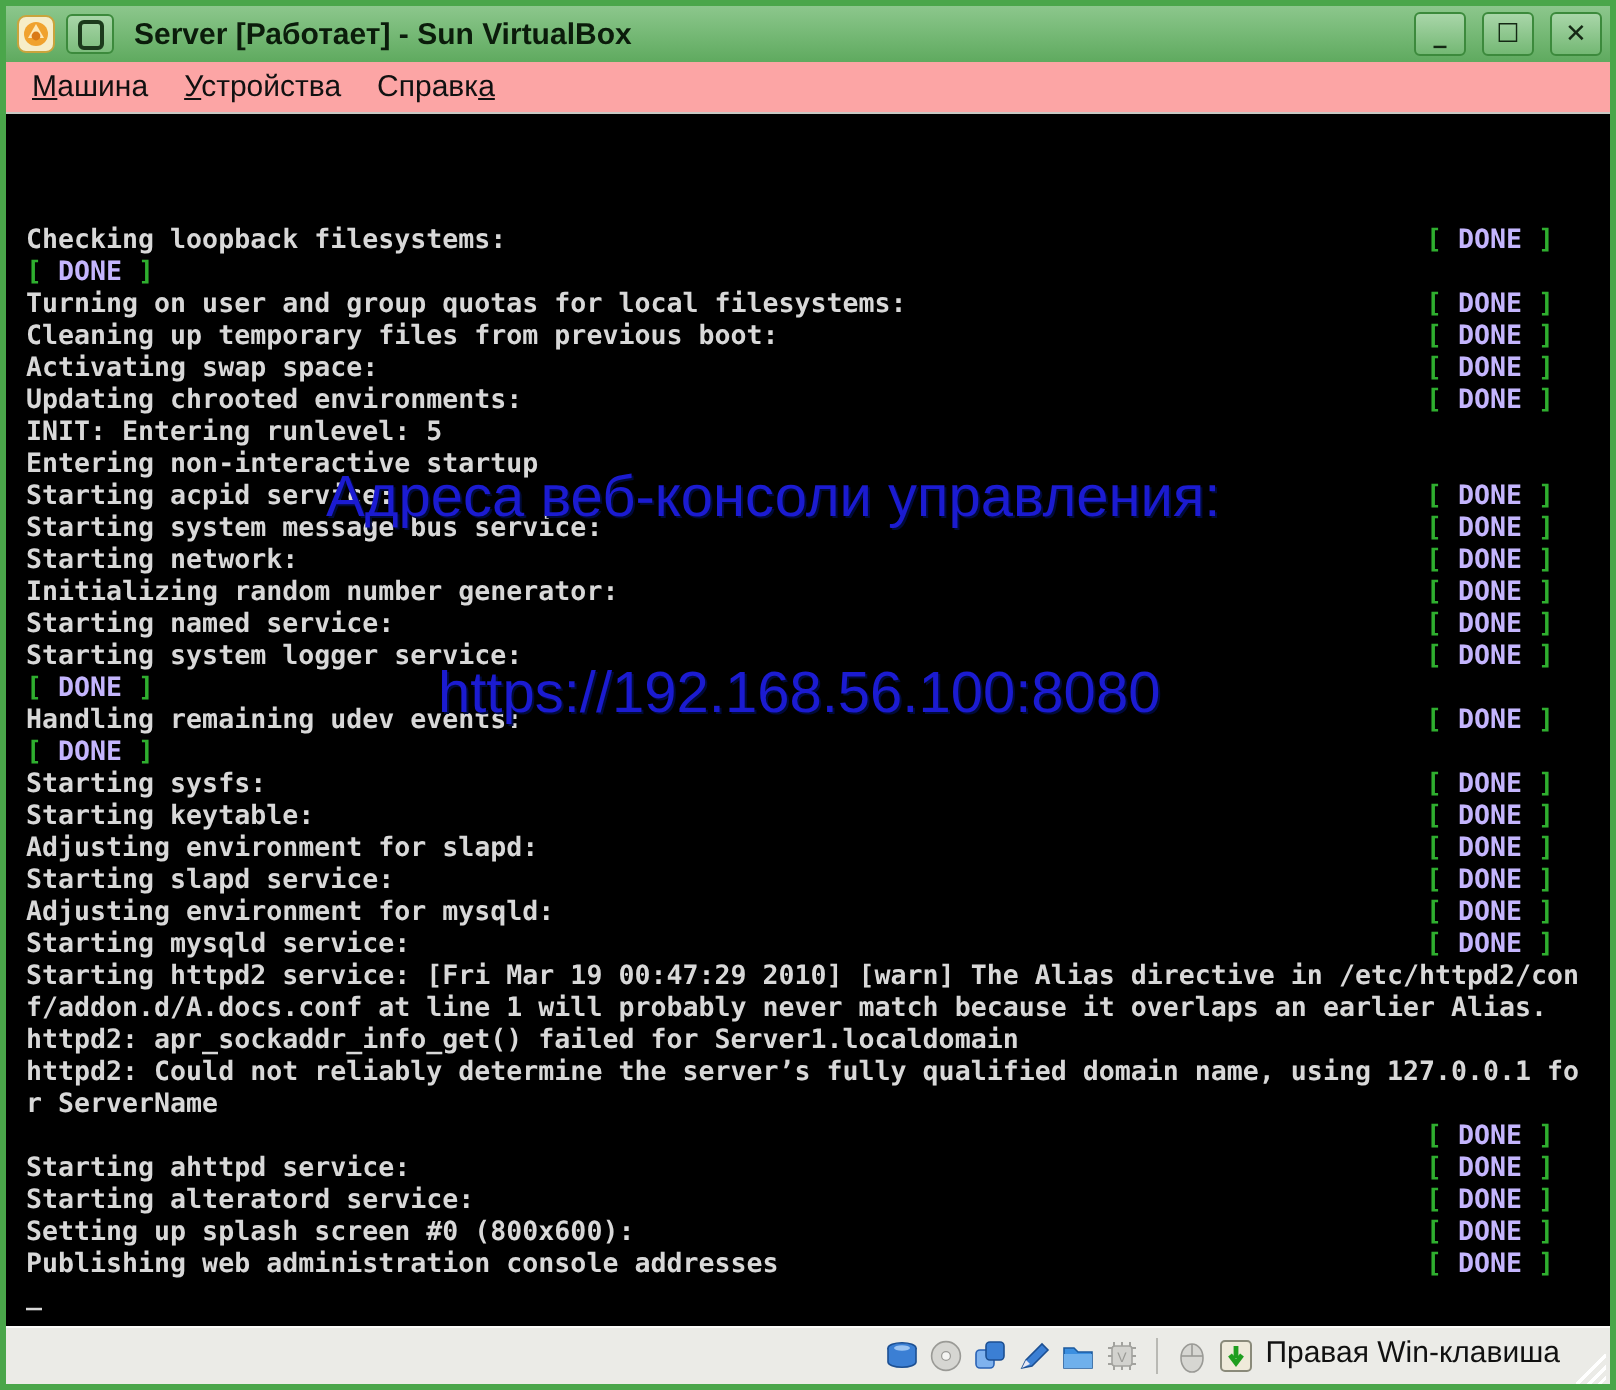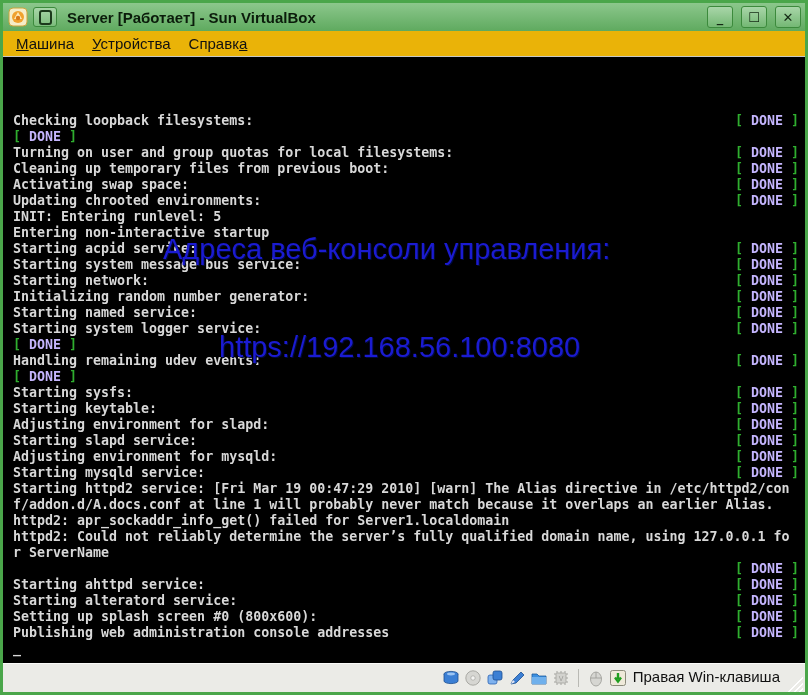--- a/index.html
+++ b/index.html
@@ -27,34 +27,34 @@
     white-space:nowrap;overflow:hidden;}
   .winbtn{
     width:26px;height:22px;border:1px solid #3c8a3c;border-radius:3px;
     background:linear-gradient(#a9d6a9,#74b874);
     font-family:"DejaVu Sans",sans-serif;font-size:13px;font-weight:bold;color:#142814;
     display:flex;align-items:center;justify-content:center;margin-left:3px;padding:0;cursor:default;
     line-height:1;
   }
   
   .menubar{
-    height:25px;flex:0 0 25px;background:#eab308;border-bottom:1px solid #c9c9c4;
+    height:25px;flex:0 0 25px;background:#fca5a5;border-bottom:1px solid #c9c9c4;
     display:flex;align-items:center;font-size:15px;color:#111;padding-left:4px;
   }
   .menuitem{padding:2px 9px;cursor:default;}
   .menuitem u,.menukey{text-decoration:underline;}
   
   .console{
     flex:1 1 auto;background:#000;position:relative;overflow:hidden;
     padding-top:56px;
     font-family:"DejaVu Sans Mono","Liberation Mono",monospace;
     font-size:13.3px;font-weight:bold;line-height:16px;color:#d8d8d8;
   }
   .crow{display:flex;justify-content:space-between;height:16px;
-    padding-left:10px;padding-right:6px;white-space:pre;}
+    padding-left:10px;padding-right:28px;white-space:pre;}
   .ct{white-space:pre;}
   .cs{white-space:pre;flex:0 0 auto;}
   .cs .br{color:#2fae2f;}
   .cs .dn{color:#c4b5fd;}
   
   .overlay-line{
     position:absolute;color:#1b1bd1;font-family:"Liberation Sans",sans-serif;
     font-size:29px;font-weight:normal;white-space:nowrap;
     text-shadow:1px 1px 0 #000a3a;pointer-events:none;
   }

